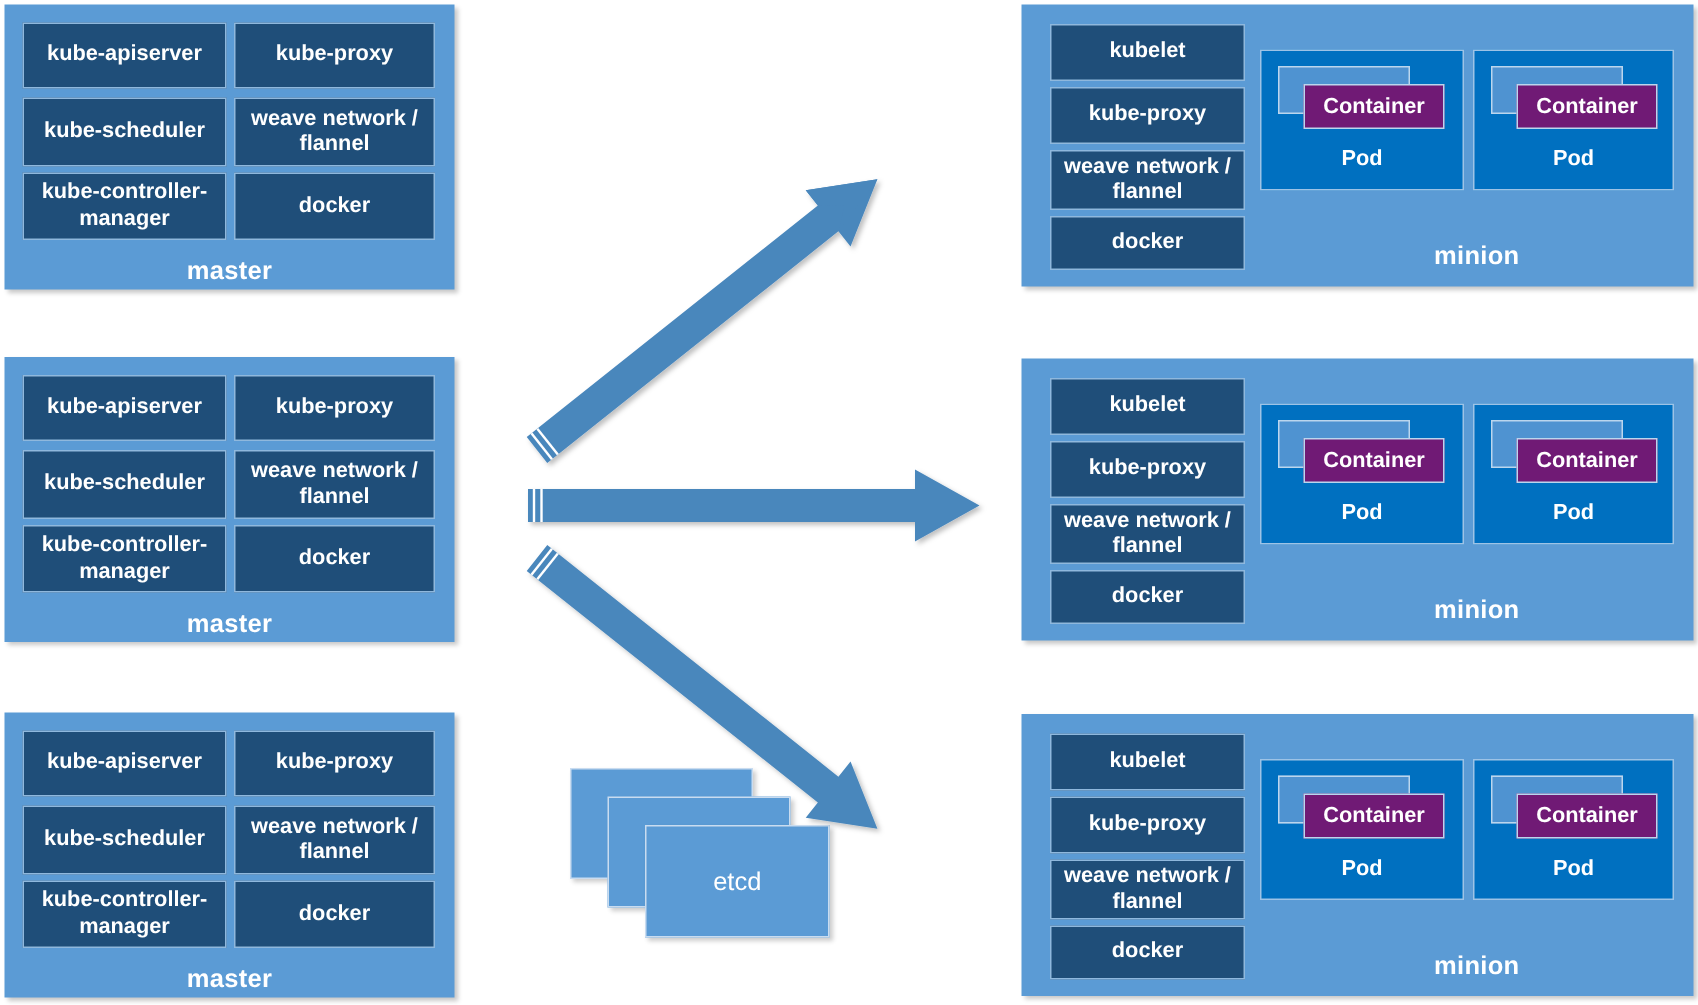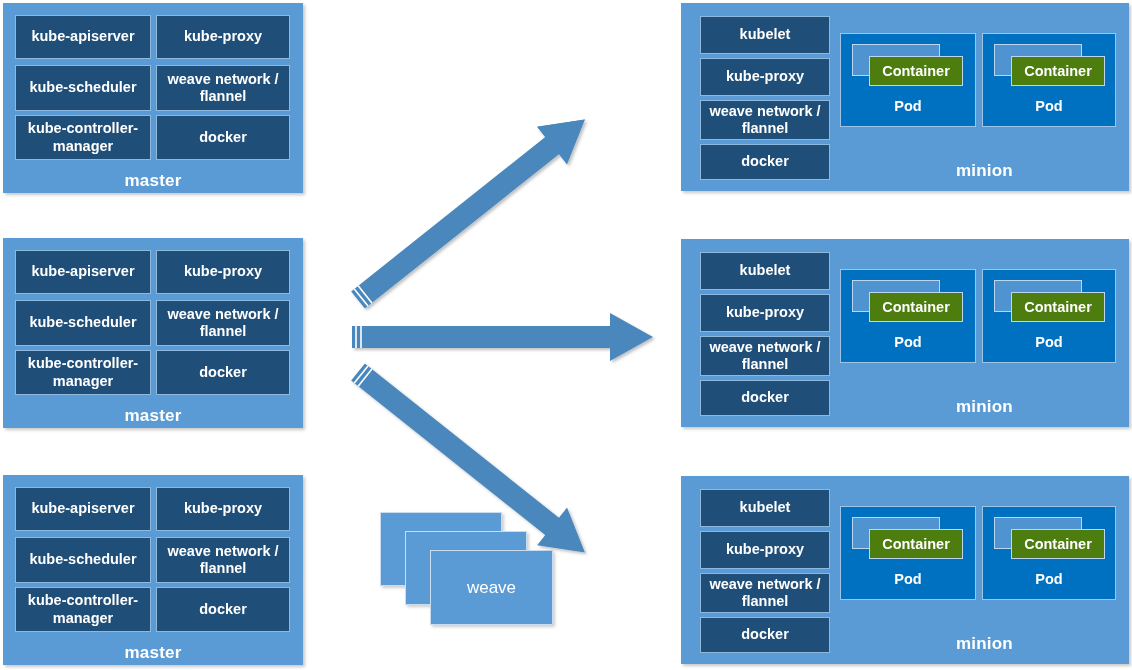--- a/index.html
+++ b/index.html
@@ -50,21 +50,21 @@
     text-align:center;color:#ffffff;font-size:14.5px;
   }
   .ctr-back{
     position:absolute;
     background:#4F93D1;
     border:1px solid #BBD6EE;
     box-sizing:border-box;
   }
   .ctr-front{
     position:absolute;
-    background:#4d7c0f;
+    background:#701a75;
     border:1px solid #BBD6EE;
     box-sizing:border-box;
     color:#ffffff;font-size:14.5px;
     display:flex;align-items:center;justify-content:center;
   }
 
   
   .etcd-card{
     position:absolute;
     background:#5B9BD5;
@@ -175,21 +175,21 @@
       <div class="ctr-front" style="left:28px;top:22px;width:94px;height:30px;">Container</div>
       <div class="pod-label">Pod</div>
     </div>
 
     <div class="node-label" style="left:159px;right:0;top:158px;">minion</div>
   </div>
 
   <div class="etcd-card" style="left:380px;top:512px;width:122px;height:74px;"></div>
   <div class="etcd-card" style="left:405px;top:531px;width:122px;height:74px;"></div>
   <div class="etcd-card" style="left:430px;top:550px;width:123px;height:75px;">
-    <div class="etcd-label">weave</div>
+    <div class="etcd-label">etcd</div>
   </div>
 
   <svg class="arrow-layer" width="1132" height="670" viewBox="0 0 1132 670">
     <defs>
       <filter id="arrowShadow" x="-20%" y="-20%" width="150%" height="150%">
         <feDropShadow dx="2" dy="2" stdDeviation="1.6" flood-color="#000000" flood-opacity="0.25"></feDropShadow>
       </filter>
     </defs>
 
     <g filter="url(#arrowShadow)">

